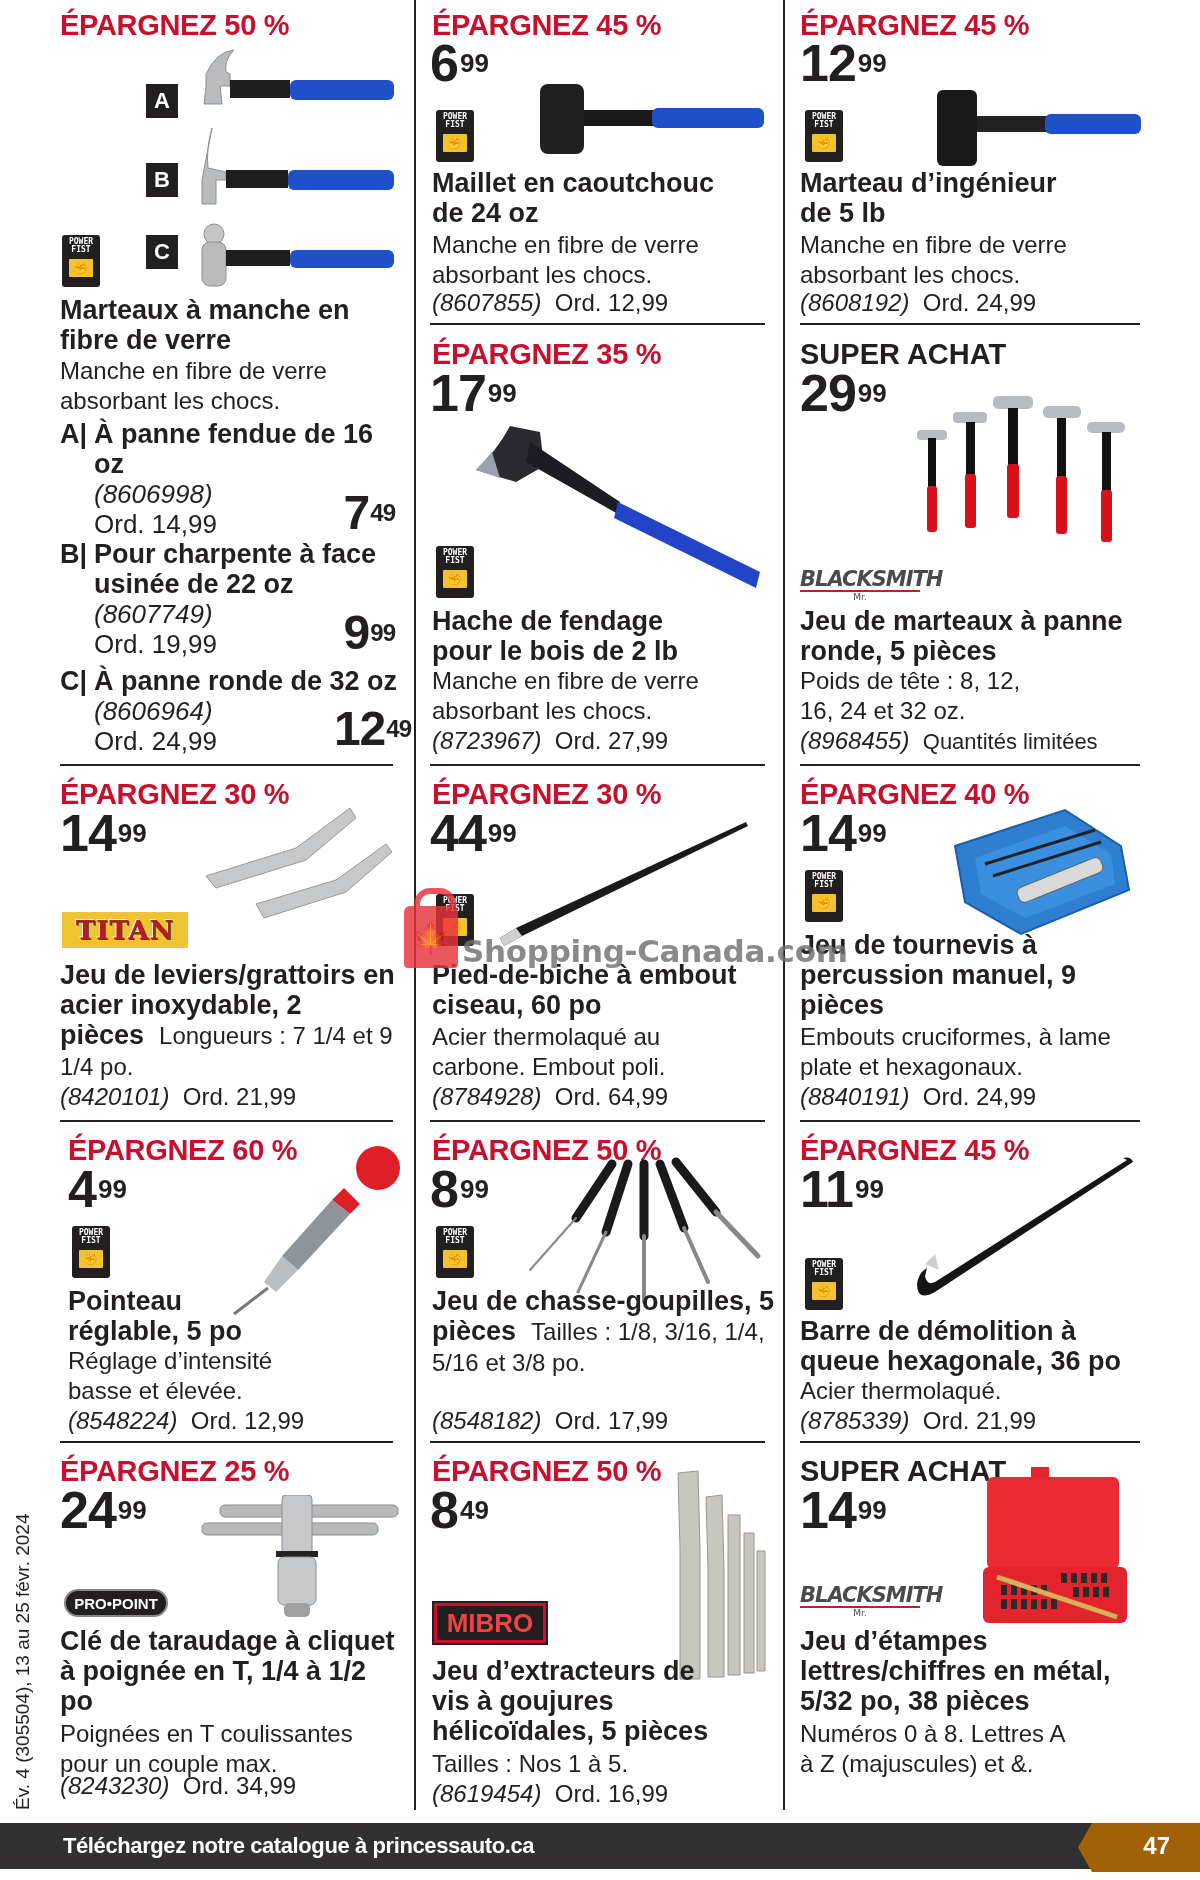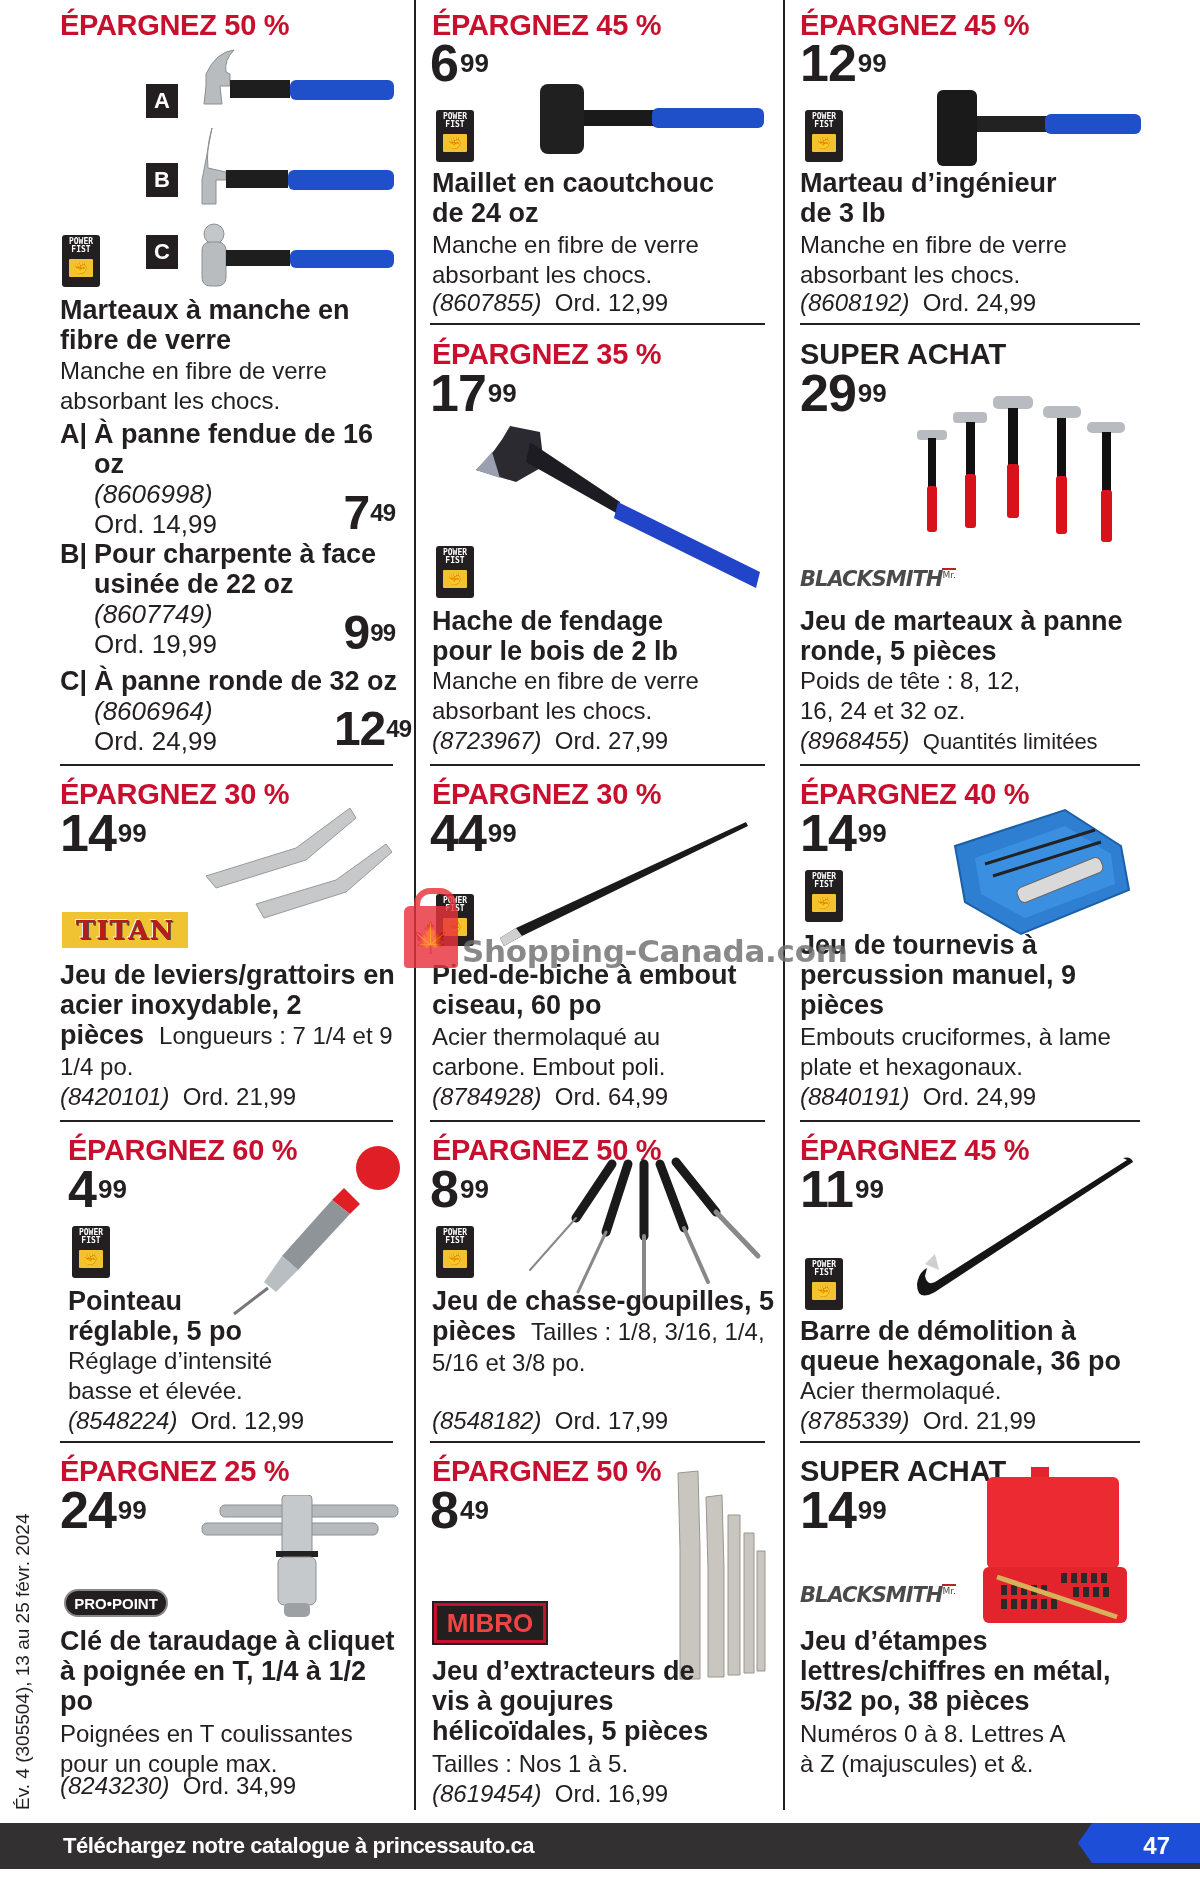--- a/index.html
+++ b/index.html
@@ -17,39 +17,39 @@
   .title { font-weight: 700; font-size: 27px; line-height: 30px; }
   .desc { font-size: 24px; line-height: 30px; font-weight: 400; color: #231f20; }
   .sku { font-style: italic; }
   .inline-desc { font-weight: 400; font-size: 24px; }
 
   .brand { position: absolute; }
   .pf { width: 38px; height: 52px; background: #231f20; border-radius: 3px; display: flex; flex-direction: column; align-items: center; padding-top: 3px; }
   .pf .pf-txt { color: #fff; font-size: 8px; font-weight: 700; line-height: 8px; text-align: center; font-family: "DejaVu Sans Mono", monospace; }
   .pf .pf-box { margin-top: 3px; width: 28px; height: 22px; background: #f2c230; border: 2px solid #231f20; border-radius: 3px; display: flex; align-items: center; justify-content: center; font-size: 12px; font-weight: 700; }
   .titan { width: 126px; height: 36px; background: #f0c332; display: flex; align-items: center; justify-content: center; font-family: "DejaVu Serif", serif; font-weight: 700; font-size: 26px; color: #b91c1c; letter-spacing: 1px; text-shadow: 1px 1px 0 #444, -1px -1px 0 #eee; }
-  .blacksmith { width: 126px; height: 34px; display: flex; flex-direction: row; align-items: flex-start; font-family: "DejaVu Sans", sans-serif; }
+  .blacksmith { width: 126px; height: 34px; display: flex; flex-direction: column; align-items: flex-start; font-family: "DejaVu Sans", sans-serif; }
   .blacksmith .bs-main { font-size: 21px; font-weight: 700; color: #4a4a4a; letter-spacing: -1px; line-height: 22px; font-style: italic; }
   .blacksmith .bs-sub { font-size: 9px; color: #4a4a4a; width: 120px; text-align: center; border-top: 2px solid #b22; line-height: 10px; }
   .propoint { width: 104px; height: 28px; background: #231f20; border-radius: 14px; color: #fff; font-weight: 700; font-size: 15px; display: flex; align-items: center; justify-content: center; border: 2px solid #888; }
   .mibro { width: 112px; height: 40px; background: #231f20; border: 3px solid #c8102e; outline: 2px solid #231f20; color: #ef4444; font-weight: 700; font-size: 26px; display: flex; align-items: center; justify-content: center; letter-spacing: 0px; }
 
   .abc-badge { position: absolute; width: 32px; height: 34px; background: #231f20; color: #fff; font-weight: 700; font-size: 22px; display: flex; align-items: center; justify-content: center; }
 
   .variant { position: absolute; left: 60px; width: 345px; }
   .variant .v-title { font-weight: 700; font-size: 27px; line-height: 30px; padding-left: 34px; text-indent: -34px; }
   .variant .v-info { font-size: 26px; line-height: 30px; padding-left: 34px; }
   .variant .v-price { position: absolute; right: 0; font-weight: 700; font-size: 48px; line-height: 46px; letter-spacing: -1px; }
   .variant .v-price .cents { font-size: 24px; vertical-align: top; margin-left: 1px; }
 
   .img { position: absolute; }
 
   .footer { position: absolute; left: 0; top: 1823px; width: 1200px; height: 46px; background: #333031; }
   .footer-text { position: absolute; left: 63px; top: 10px; color: #fff; font-weight: 700; font-size: 22px; font-family: "Liberation Sans Narrow", "Liberation Sans", sans-serif; letter-spacing: -0.4px; }
-  .page-tab { position: absolute; right: 0; top: 0; width: 122px; height: 40px; background: #1d4ed8; clip-path: polygon(14px 0, 100% 0, 100% 100%, 14px 100%, 0 50%); }
+  .page-tab { position: absolute; right: 0; top: 0; width: 122px; height: 49px; background: #a16207; clip-path: polygon(14px 0, 100% 0, 100% 100%, 14px 100%, 0 50%); }
   .page-tab::before { content: ""; position: absolute; left: 4px; top: 0; width: 2px; height: 46px; }
   .page-num { position: absolute; right: 30px; top: 9px; color: #fff; font-weight: 700; font-size: 24px; }
 
   .side-note { position: absolute; left: 12px; top: 1810px; transform: rotate(-90deg); transform-origin: left top; font-size: 19px; color: #231f20; white-space: nowrap; }
 
   .watermark { position: absolute; left: 404px; top: 906px; display: flex; align-items: flex-end; opacity: 0.82; pointer-events: none; }
   .wm-bag { width: 54px; height: 62px; background: #e8333c; border-radius: 6px 6px 4px 4px; position: relative; display: flex; align-items: center; justify-content: center; color: #fff; font-size: 30px; }
   .wm-bag::before { content: ""; position: absolute; top: -18px; left: 10px; width: 30px; height: 24px; border: 6px solid #e8333c; border-bottom: none; border-radius: 16px 16px 0 0; }
   .wm-text { font-family: "DejaVu Sans", sans-serif; font-weight: 700; font-size: 31px; color: #707070; margin-left: 4px; line-height: 34px; letter-spacing: -0.3px; }
 </style>
@@ -148,21 +148,21 @@
   <div class="brand pf" style="left:20px; top:110px;">
     <span class="pf-txt">POWER</span>
     <span class="pf-txt">FIST</span>
     <span class="pf-box">✊</span>
   </div>
   <svg class="img" style="left:150px; top:86px;" width="210" height="84" viewBox="0 0 210 84">
     <rect x="2" y="4" width="40" height="76" rx="6" fill="#1a1a1a"></rect>
     <rect x="42" y="30" width="70" height="16" fill="#222"></rect>
     <rect x="110" y="28" width="96" height="20" rx="6" fill="#1f4fc9"></rect>
   </svg>
-  <div class="title" style="position:absolute; left:15px; top:168px; width:270px;">Marteau d’ingénieur de 3 lb</div>
+  <div class="title" style="position:absolute; left:15px; top:168px; width:270px;">Marteau d’ingénieur de 5 lb</div>
   <div class="desc" style="position:absolute; left:15px; top:230px; width:310px;">Manche en fibre de verre absorbant les chocs.</div>
   <div class="desc" style="position:absolute; left:15px; top:288px; white-space:nowrap;"><span class="sku">(8608192)</span>&nbsp; <span>Ord. 24,99</span></div>
 </div>
 
 <div class="cell" style="left:416px; top:326px; width:366px; height:436px;">
   <div class="save" style="position:absolute; left:16px; top:12px;">ÉPARGNEZ 35 %</div>
   <div class="price" style="position:absolute; left:14px; top:42px;"><span>17</span><span class="cents">99</span></div>
   <svg class="img" style="left:54px; top:96px;" width="300" height="170" viewBox="0 0 300 170">
     <path d="M40 4 L70 10 L74 44 L46 60 L6 48 Q26 30 40 4 Z" fill="#2a2a30"></path>
     <path d="M6 48 L30 56 L22 30 Z" fill="#9aa0b0"></path>

